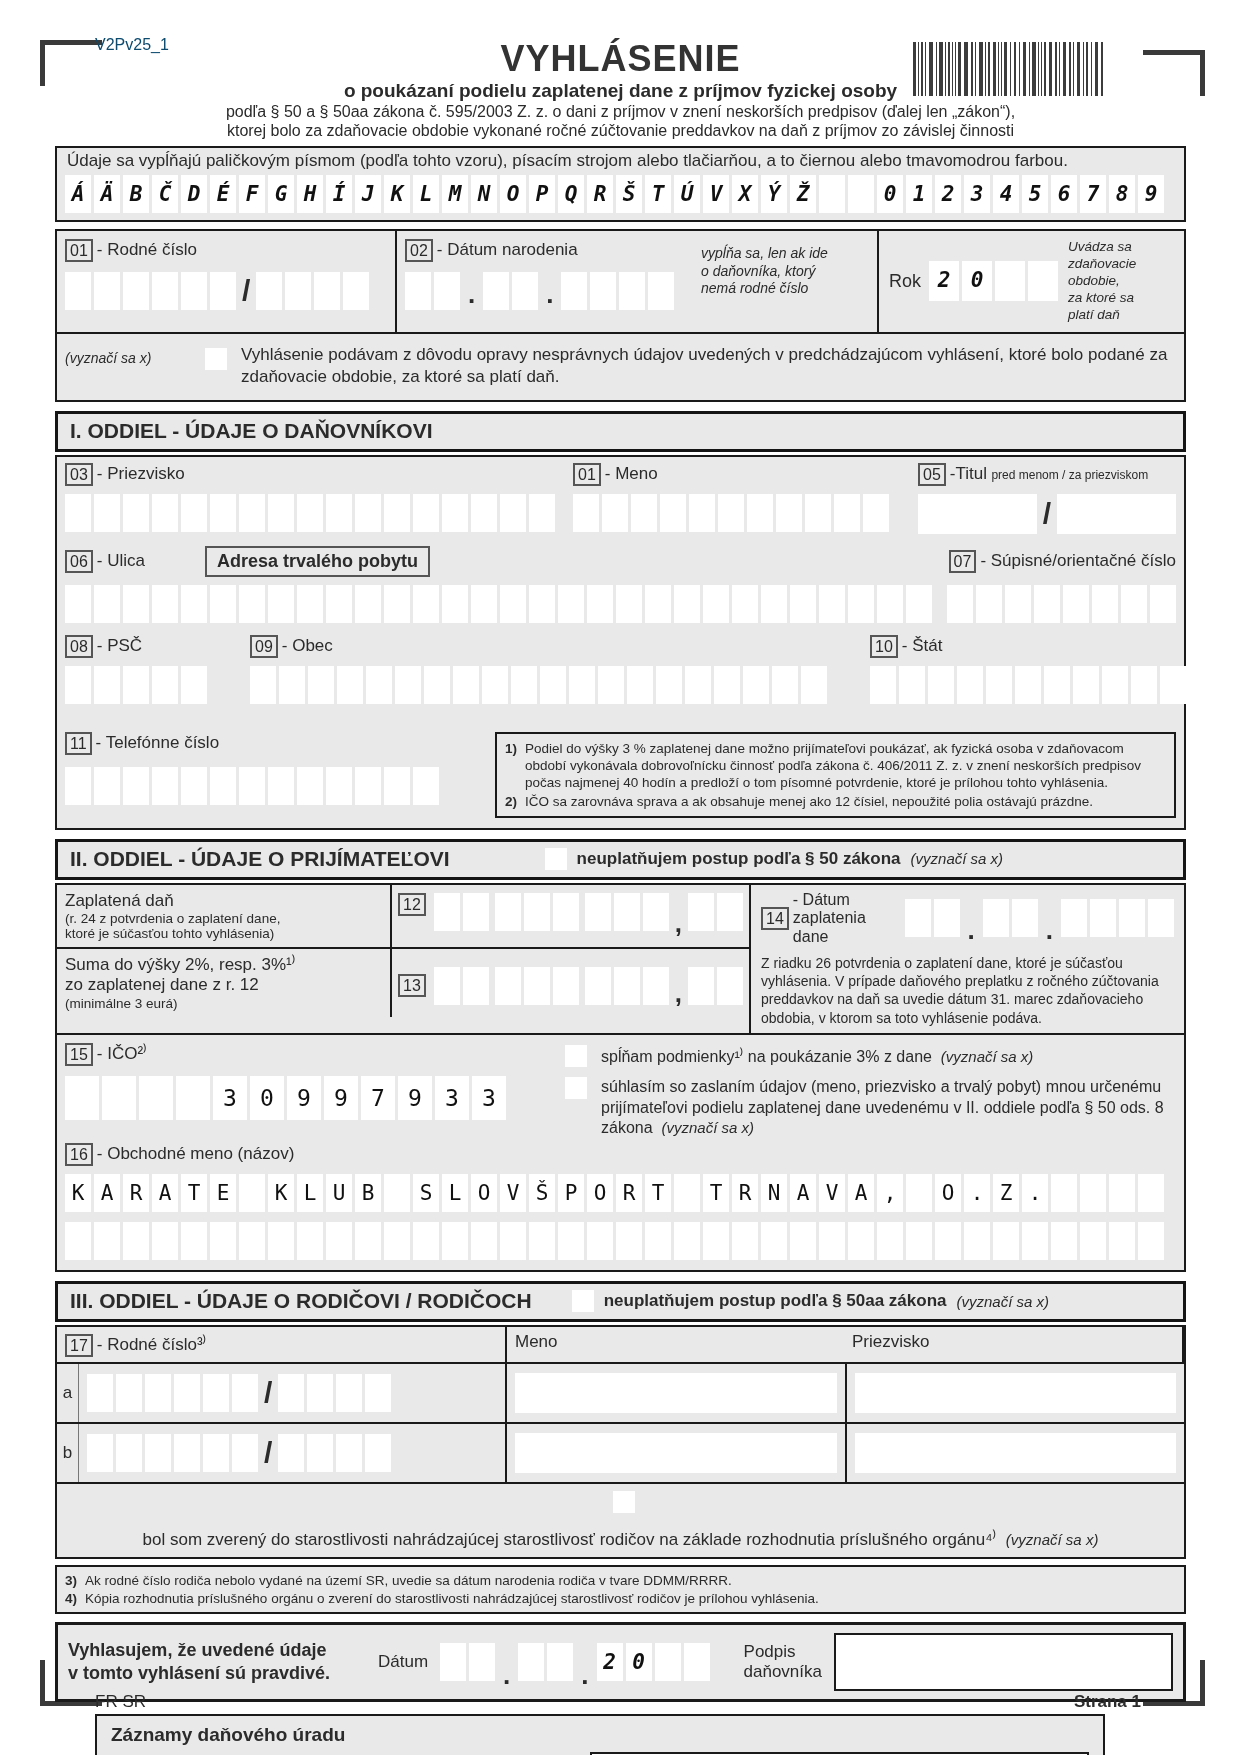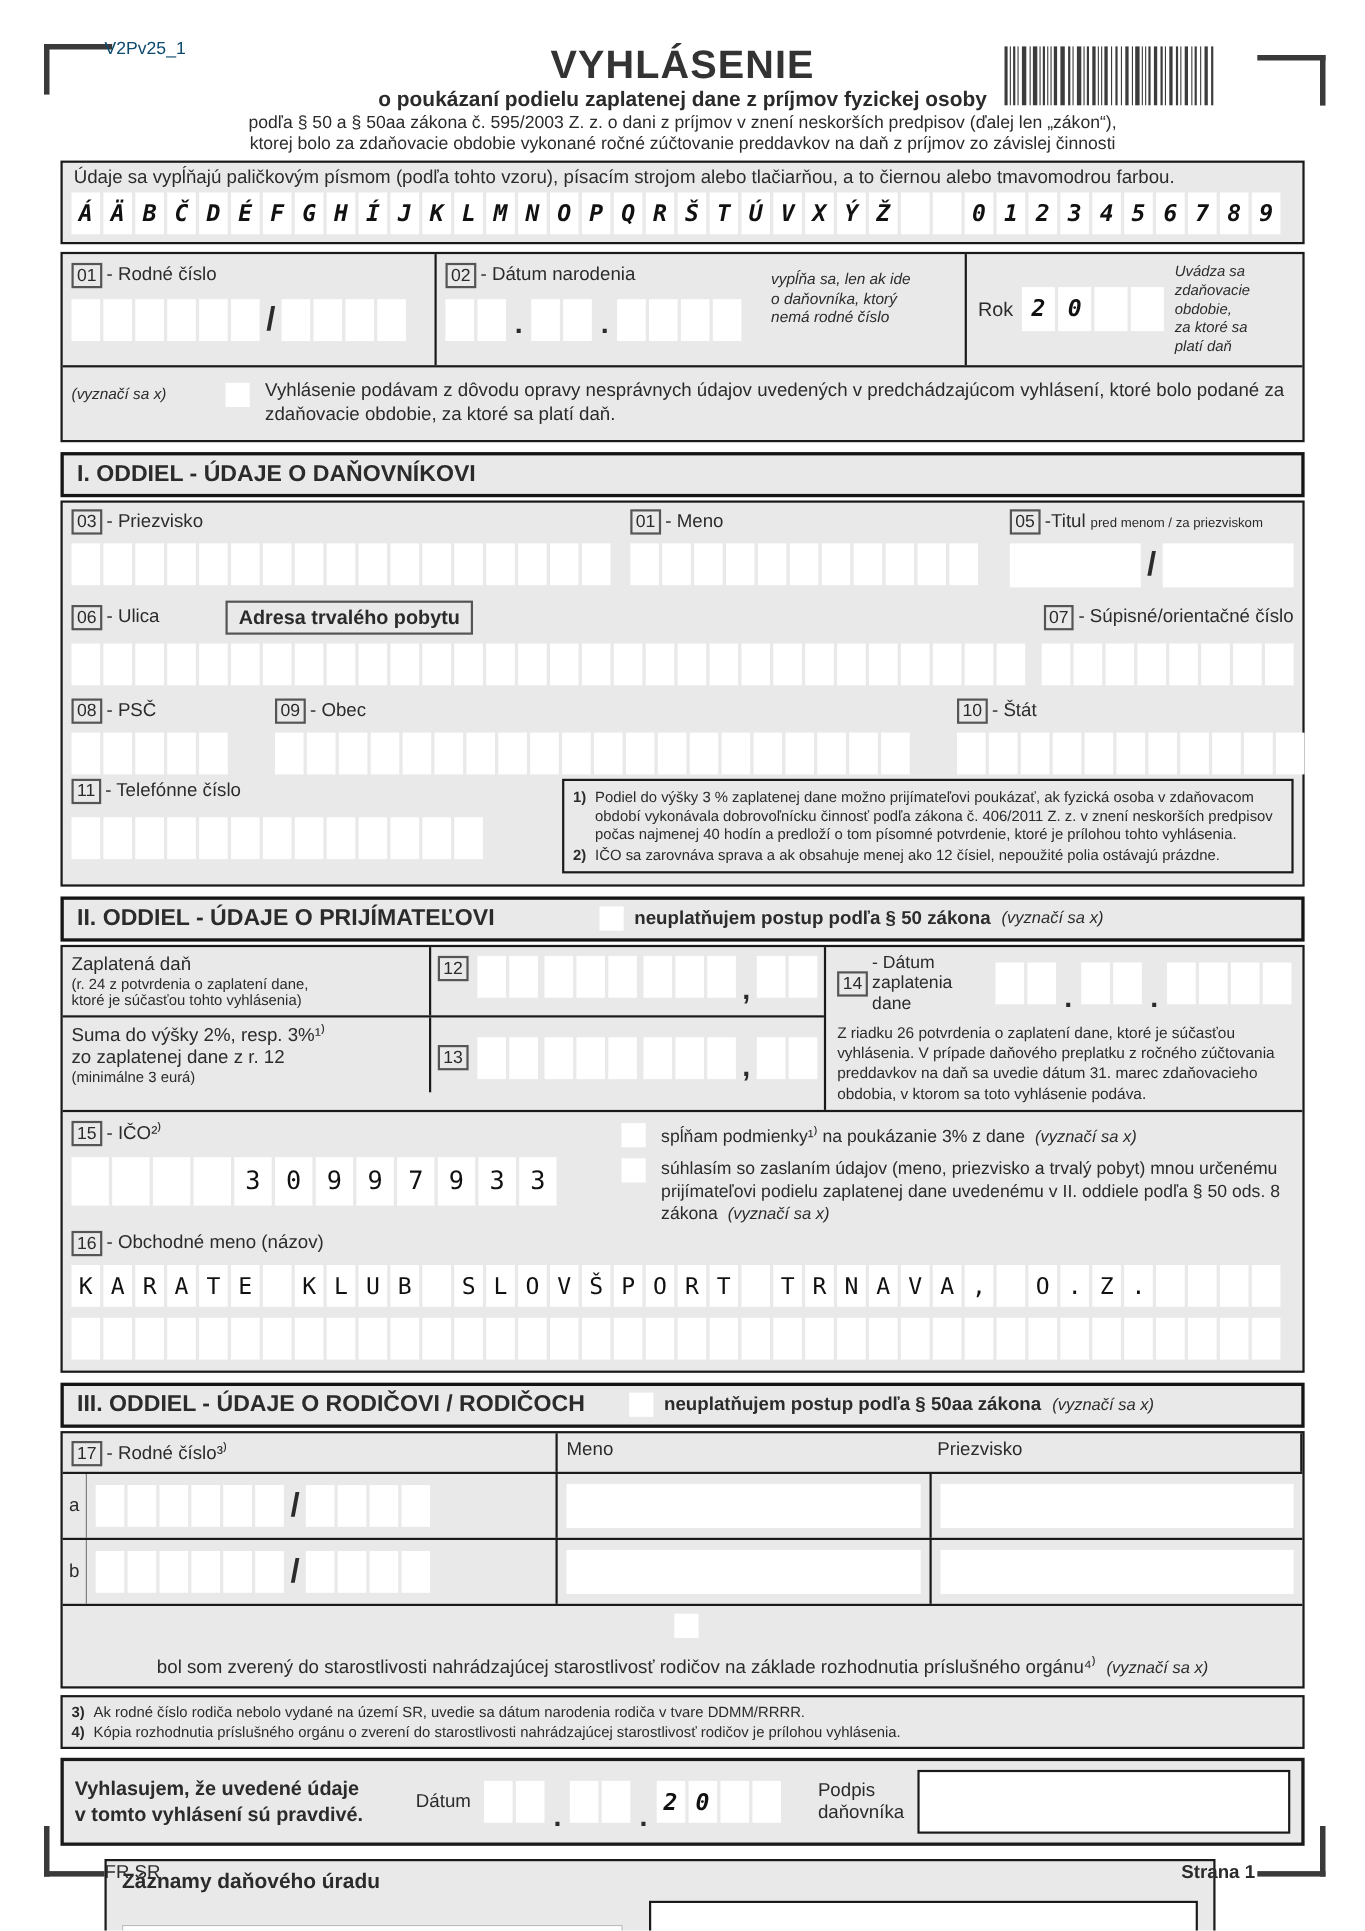--- a/index.html
+++ b/index.html
@@ -382,21 +382,21 @@
             <span class="cell"></span>
             <span class="cell"></span>
             <span class="cell"></span>
             <span class="cell"></span>
             <span class="cell"></span>
             <span class="cell"></span>
             <span class="cell"></span>
           </div>
       </div>
 
-      <div class="row" style="margin-top:4px;gap:16px;">
+      <div class="row" style="margin-top:28px;">
         <div style="flex:0 0 430px;">
           <div><span class="fnum">11</span><span class="flabel">- Telefónne číslo</span></div>
           <div class="comb" style="margin-top:12px;">
               <span class="cell"></span>
               <span class="cell"></span>
               <span class="cell"></span>
               <span class="cell"></span>
               <span class="cell"></span>
               <span class="cell"></span>
               <span class="cell"></span>

